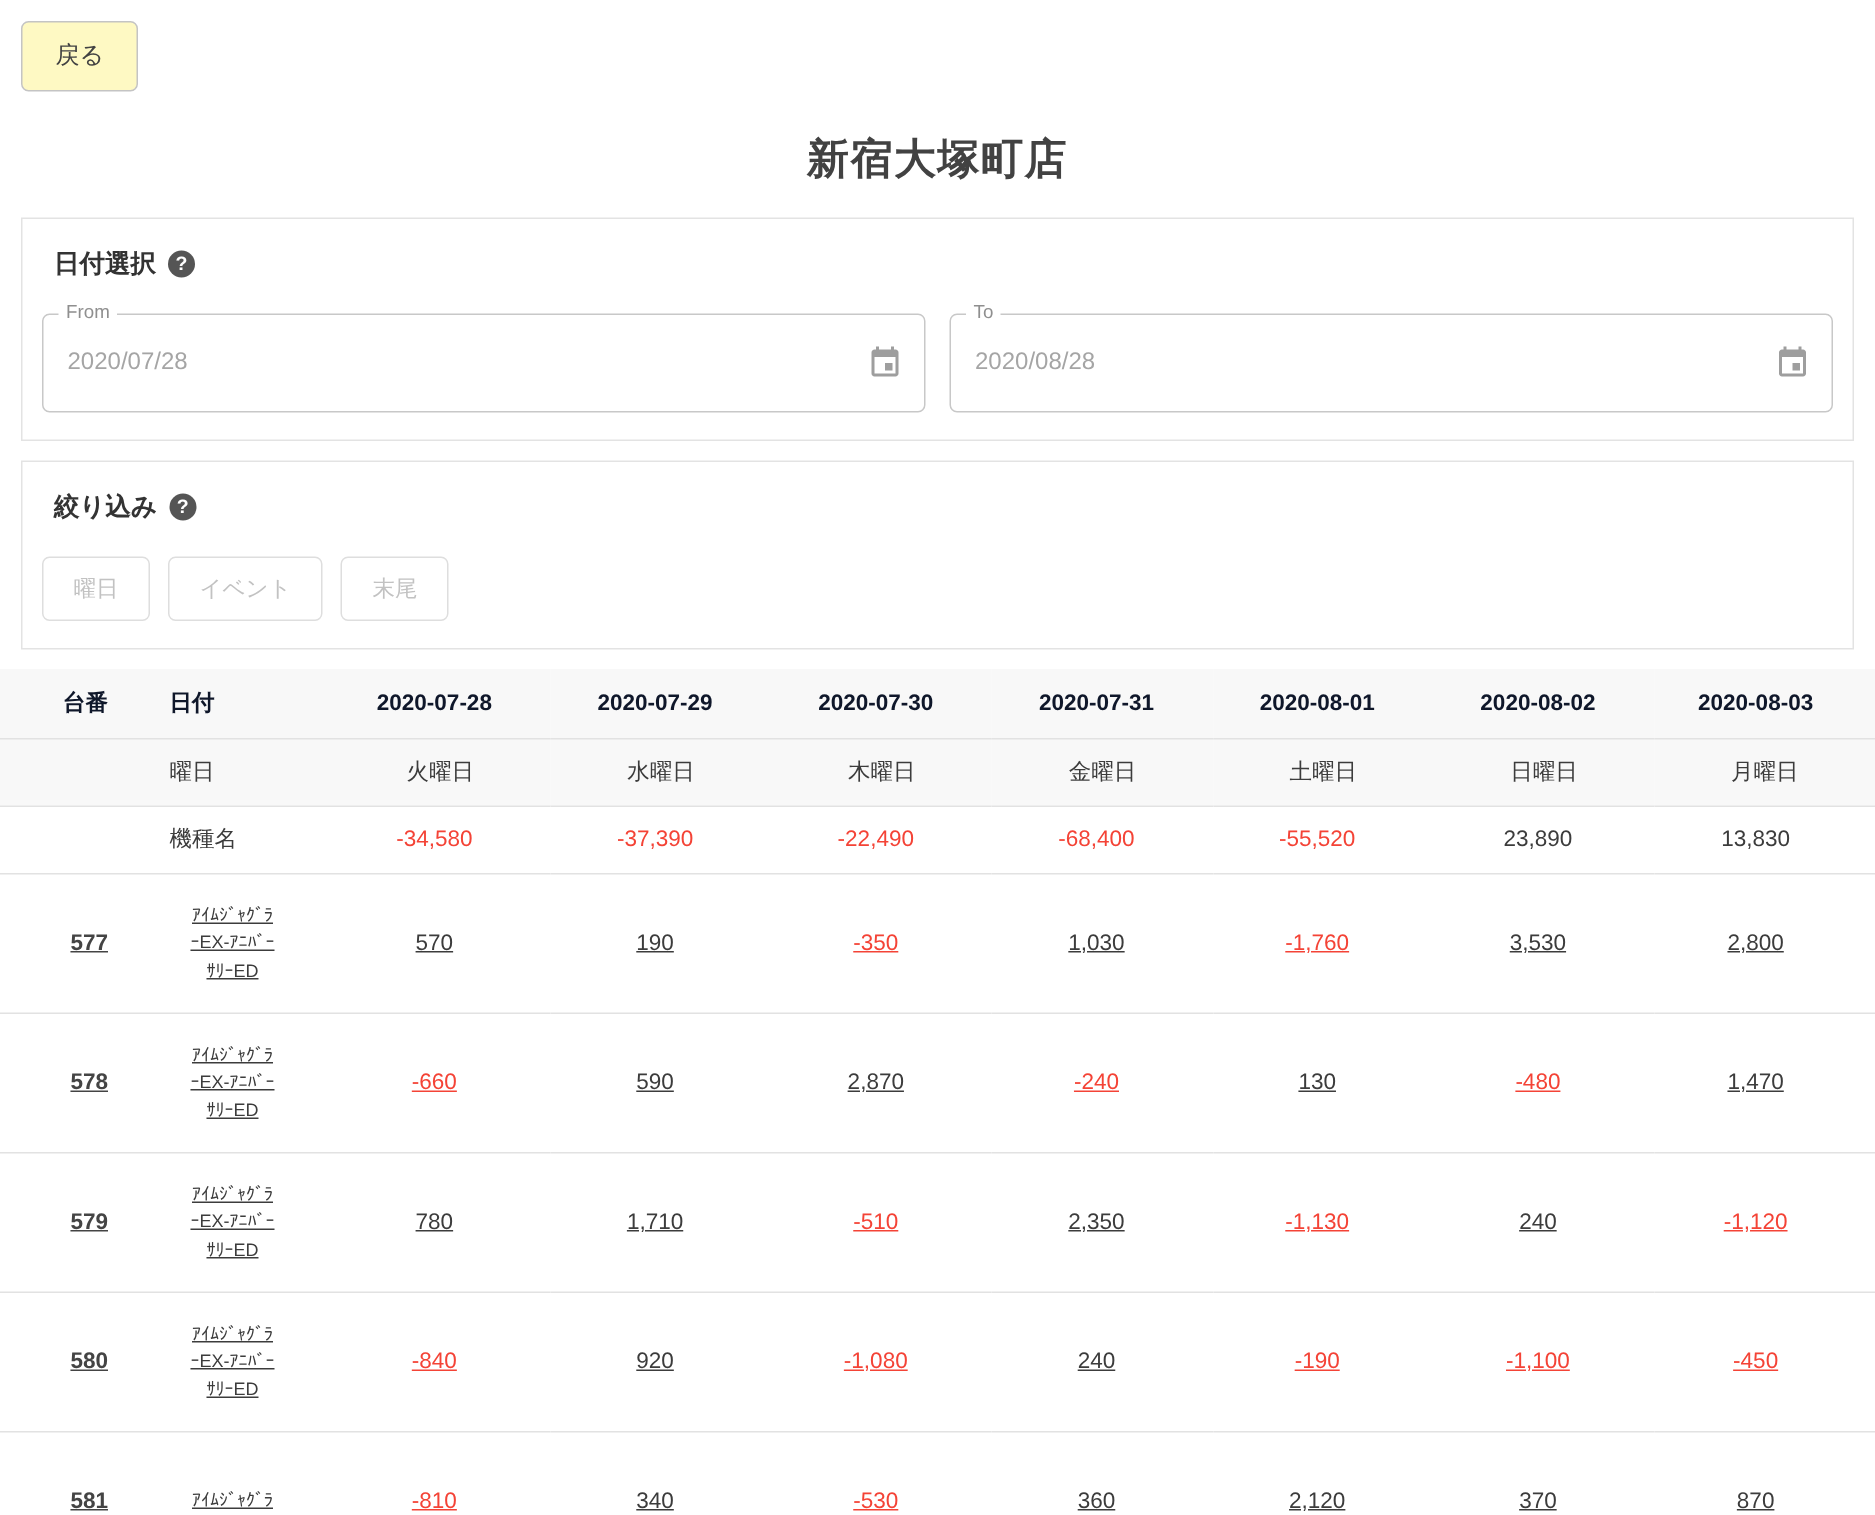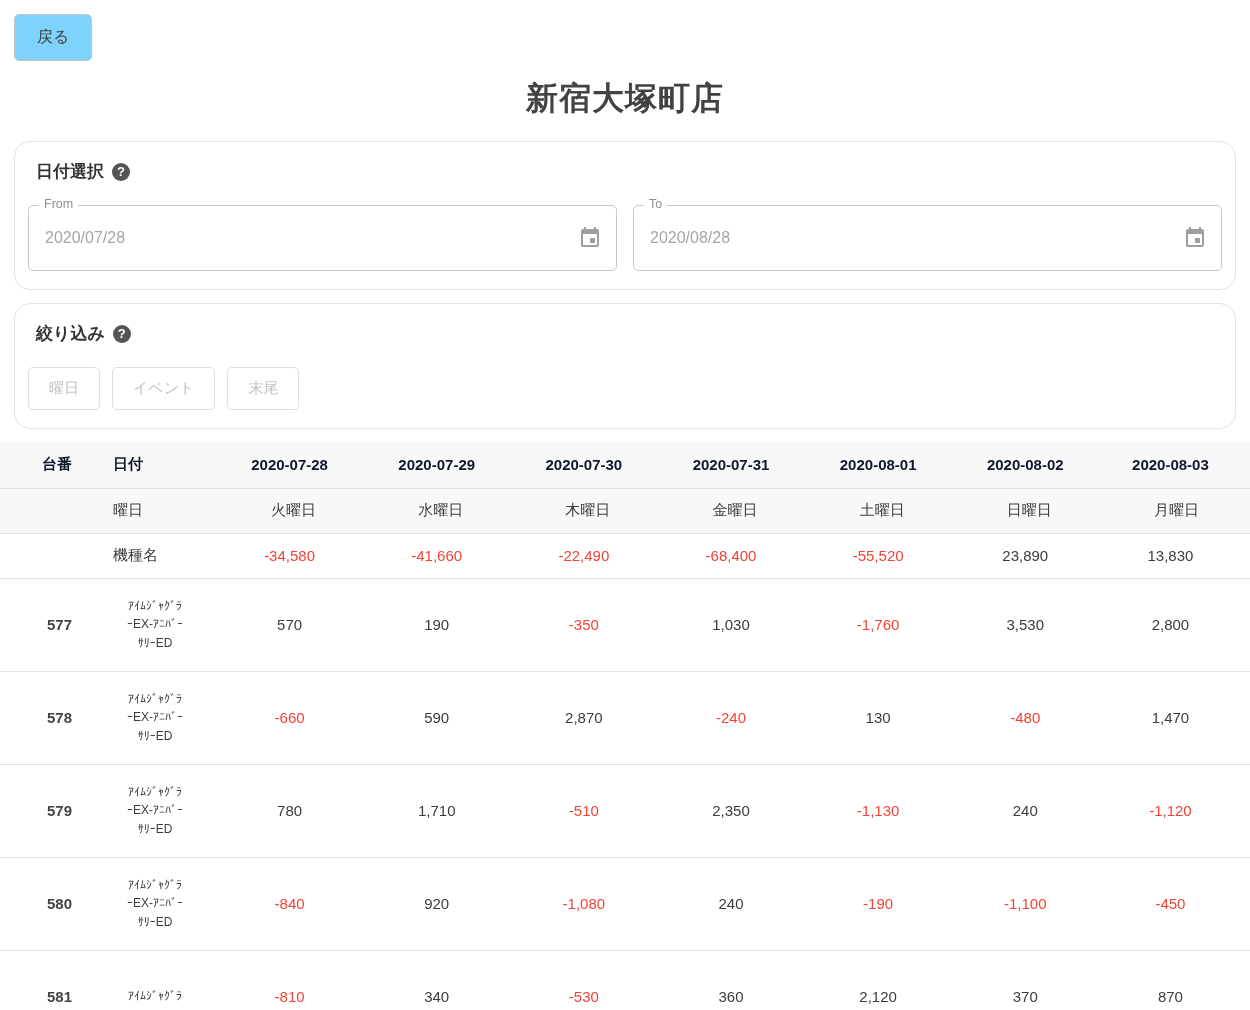--- a/index.html
+++ b/index.html
@@ -1,26 +1,26 @@
 <!DOCTYPE html>
 <html><head>
 <meta charset="utf-8">
 <style>
   * { margin:0; padding:0; box-sizing:border-box; }
   html,body { width:1250px; height:1010px; overflow:hidden; background:#fff;
     font-family:"Liberation Sans","DejaVu Sans",sans-serif; color:#3c3c3c; }
 
-  .back-btn { margin:14px 0 0 14px; display:inline-block; background:#7dd3fc;
+  .back-btn { margin:14px 0 0 14px; display:inline-block; background:#fef9c3;
     border:1px solid #c4c4c4; border-radius:5px; padding:12px 22px; font-size:16px;
     color:#424242; cursor:pointer; }
 
-  .page-title { text-align:center; font-size:32px; font-weight:700; color:#424242;
-    margin:16px 0 20px; letter-spacing:1px; }
-
-  .card { margin:0 14px 13px; border:1px solid #e3e3e3; border-radius:16px;
+  .page-title { text-align:center; font-size:28px; font-weight:700; color:#424242;
+    margin:26px 0 20px; letter-spacing:1px; }
+
+  .card { margin:0 14px 13px; border:1px solid #e3e3e3; border-radius:0;
     padding:16px 13px 18px; background:#fff; }
   .card-title { display:flex; align-items:center; gap:8px; font-size:17px;
     font-weight:700; color:#333; margin:2px 0 22px 8px; }
   .help-ic { width:18px; height:18px; border-radius:50%; background:#555; color:#fff;
     font-size:13px; font-weight:700; display:inline-flex; align-items:center;
     justify-content:center; cursor:pointer; }
 
   .fields-row { display:flex; gap:16px; }
   .field { position:relative; flex:1; height:66px; border:1px solid #c8c8c8;
     border-radius:5px; display:flex; align-items:center; padding:0 14px 0 16px; }
@@ -39,21 +39,21 @@
   tr { border-bottom:1px solid #e2e2e2; }
   tr.gray { background:#f8f8f8; }
   th, td { font-weight:400; vertical-align:middle; }
   .hrow th { font-weight:700; color:#0f172a; height:46px; }
   .c1 { text-align:right; padding-right:18px; font-weight:700; color:#444; }
   .c2-left { text-align:left; padding-left:23px; }
   .dcell { text-align:center; padding-right:8px; }
   td.dcell:last-child, th.dcell:last-child { padding-right:12px; }
   .ccell { text-align:center; }
   .srow td { height:45px; }
-  .mrow td { height:93px; }
+  .mrow td { height:93px;text-decoration:underline; }
   .mname { text-align:center; font-size:12px; line-height:1.55; color:#3c3c3c; }
   .num.neg { color:#f44336; }
 </style>
 </head>
 <body>
 
 
 
 <button class="back-btn">戻る</button>
 
@@ -133,21 +133,21 @@
     <td class="ccell">土曜日</td>
     <td class="ccell">日曜日</td>
     <td class="ccell">月曜日</td>
   </tr>
 
 
   <tr class="srow">
     <td></td>
     <td class="c2-left">機種名</td>
     <td class="dcell num neg">-34,580</td>
-    <td class="dcell num neg">-41,660</td>
+    <td class="dcell num neg">-37,390</td>
     <td class="dcell num neg">-22,490</td>
     <td class="dcell num neg">-68,400</td>
     <td class="dcell num neg">-55,520</td>
     <td class="dcell num">23,890</td>
     <td class="dcell num">13,830</td>
   </tr>
 
   <tr class="mrow">
     <td class="c1">577</td>
     <td class="mname">

